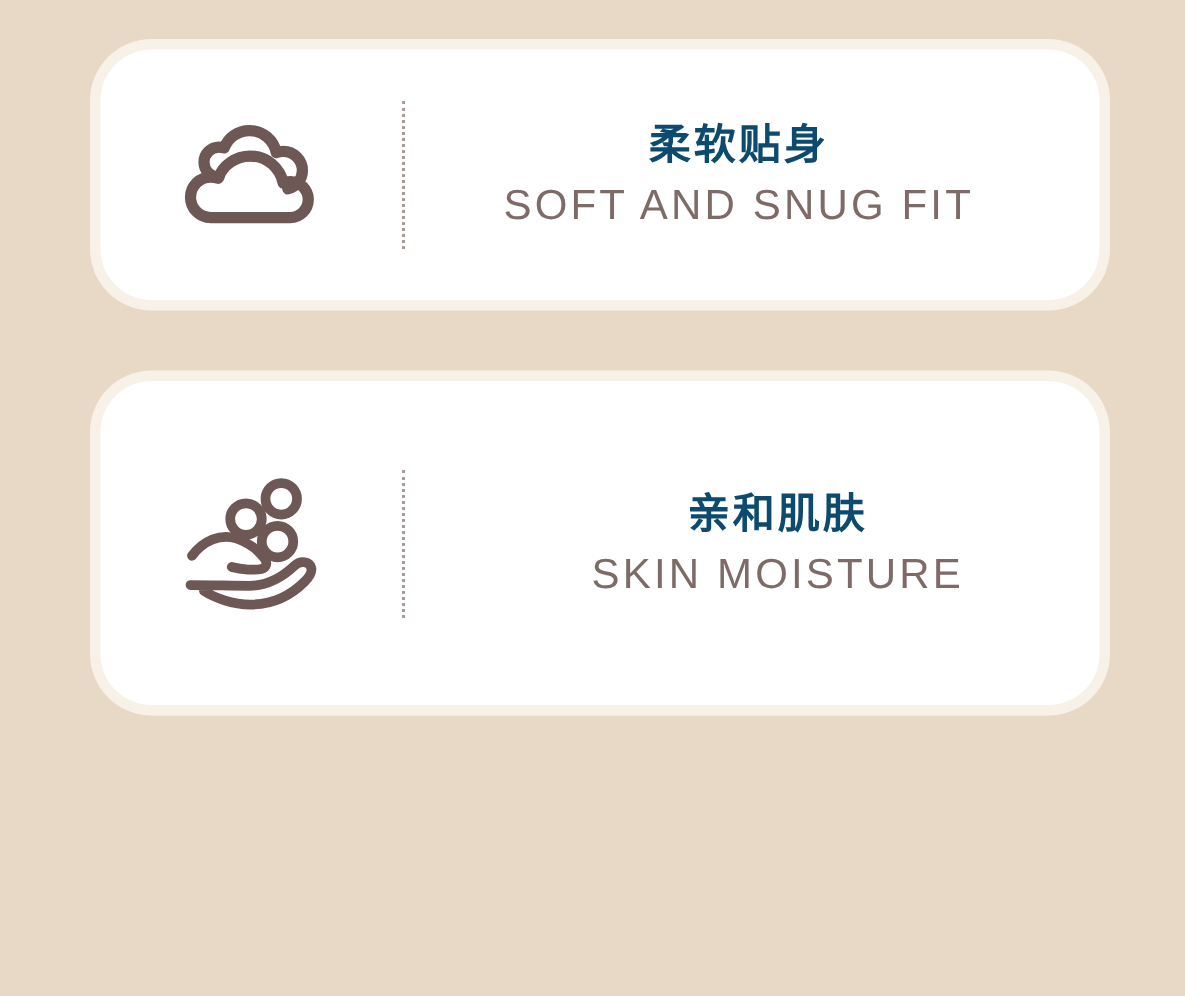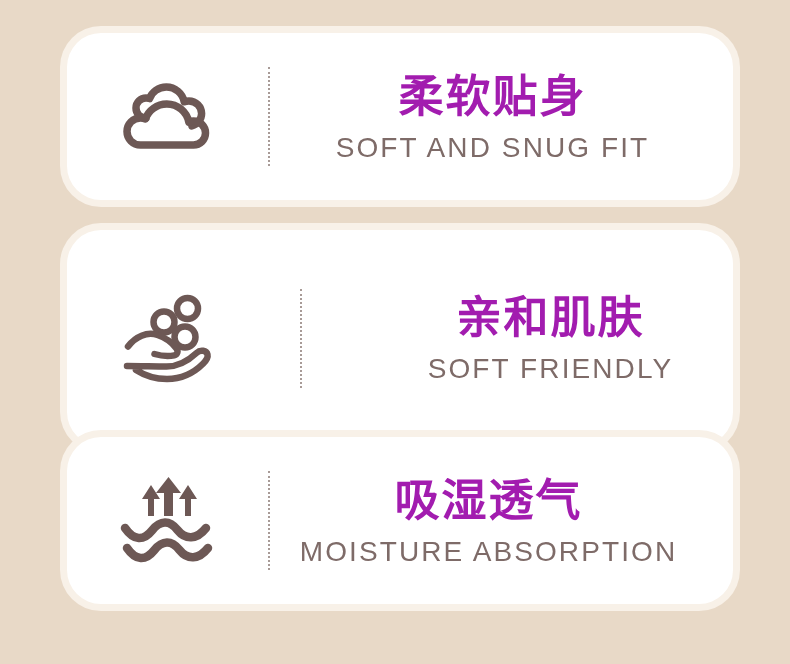--- a/index.html
+++ b/index.html
@@ -39,21 +39,21 @@
     background: #ffffff;
     border-radius: 34px;
     box-shadow: 0 0 0 7px #f8f1e8;
     box-sizing: border-box;
     display: flex;
     flex-direction: row;
     align-items: center;
   }
 
   .card-1 { top: 33px;  height: 167px; }
-  .card-2 { top: 230px; height: 216px; gap: 32px; }
+  .card-2 { top: 254px; height: 216px; }
   .card-3 { top: 437px; height: 167px; }
 
   
   .icon-wrap {
     width: 201px;
     min-width: 201px;
     height: 100%;
     display: flex;
     align-items: center;
     justify-content: center;
@@ -79,23 +79,23 @@
     height: 100%;
     display: flex;
     flex-direction: column;
     align-items: center;
     justify-content: center;
     padding-right: 18px;
     box-sizing: border-box;
   }
 
   .title-cn {
-    font-size: 45px;
+    font-size: 28px;
     font-weight: bold;
-    color: #a21caf;
+    color: #0c4a6e;
     letter-spacing: 2px;
     line-height: 1.22;
     margin: 0 0 7px 0;
     white-space: nowrap;
   }
 
   .title-en {
     font-size: 28px;
     font-weight: normal;
     color: #7e6b68;
@@ -177,55 +177,19 @@
                      C76 82.8 64 87 51 87
                      C39 87 27 82.5 20 78"></path>
           </svg>
         </span>
       </div>
 
       <div class="divider"></div>
 
       <div class="text-wrap">
         <div class="title-cn">亲和肌肤</div>
-        <div class="title-en">SOFT FRIENDLY</div>
+        <div class="title-en">SKIN MOISTURE</div>
       </div>
     </div>
 
-    <div class="card card-3">
-
-      <div class="icon-wrap">
-        <span>
-          <svg width="104" height="92" viewBox="0 0 104 92" fill="none">
-            <g fill="#6d5855">
-
-              <path d="M32 41 V24 H26 L35 10 L44 24 H38 V41 Z"></path>
-
-              <path d="M48 41 V18 H40 L52.5 2 L65 18 H57 V41 Z"></path>
-
-              <path d="M69 41 V24 H63 L72 10 L81 24 H75 V41 Z"></path>
-            </g>
-            <g fill="none" stroke="#6d5855" stroke-width="8.5" stroke-linecap="round" stroke-linejoin="round">
-
-              <path d="M9 53
-                       C18 66 27.5 66 36 55.5
-                       C44.5 45 53.5 45 61.5 55
-                       C69.5 65 80.5 65 90 53"></path>
-
-              <path d="M11 73
-                       C20 86 29.5 86 38 75.5
-                       C46.5 65 55.5 65 63.5 75
-                       C71.5 85 82.5 85 92 73"></path>
-            </g>
-          </svg>
-        </span>
-      </div>
-
-      <div class="divider"></div>
-
-      <div class="text-wrap">
-        <div class="title-cn">吸湿透气</div>
-        <div class="title-en">MOISTURE ABSORPTION</div>
-      </div>
-    </div>
 
   </div>
 </div>
 
 </body></html>

